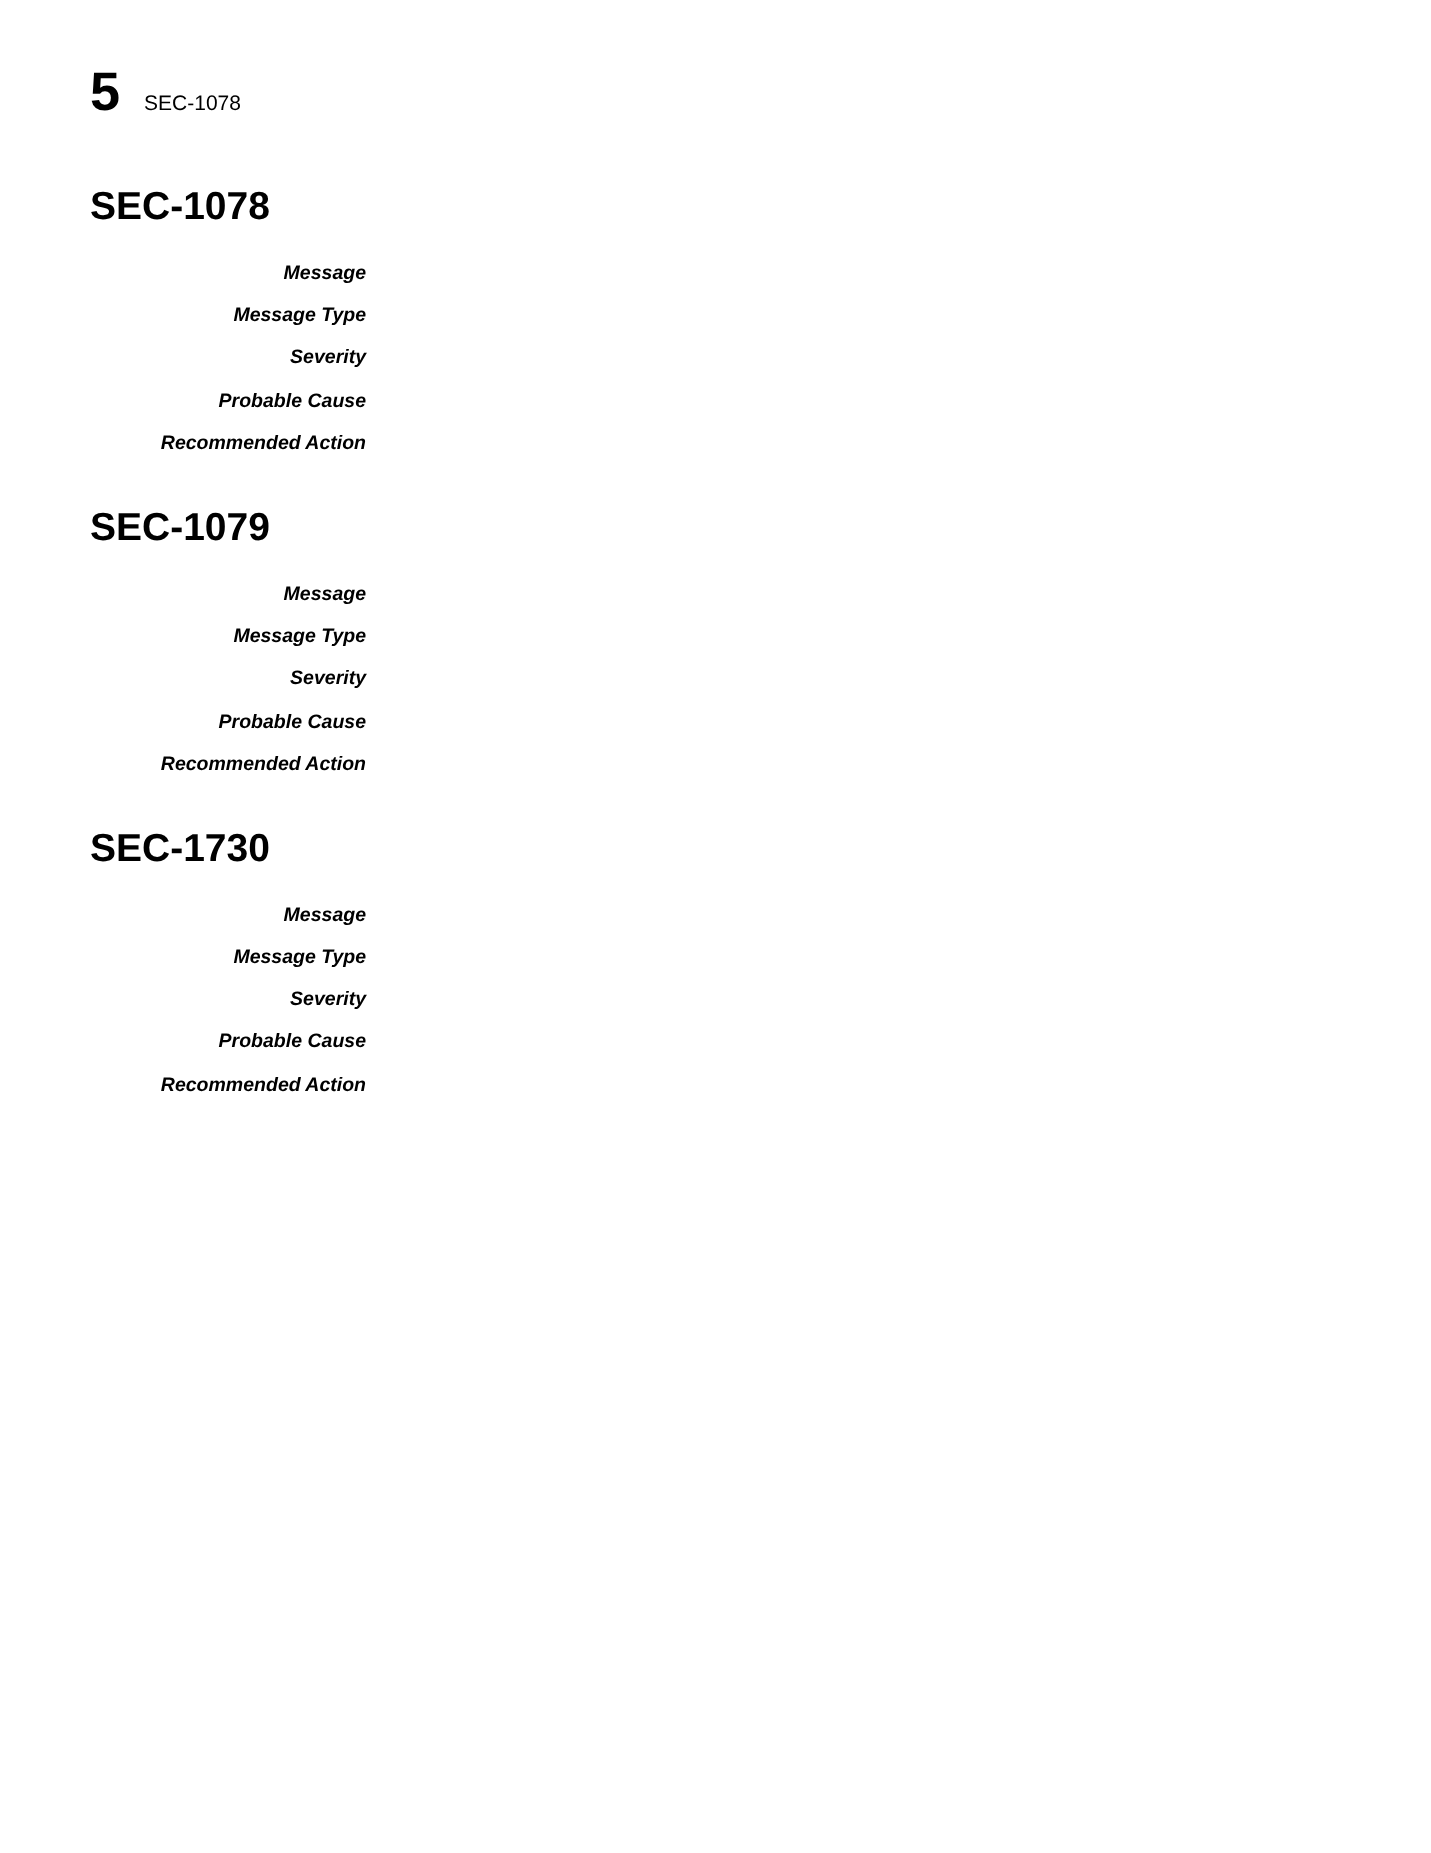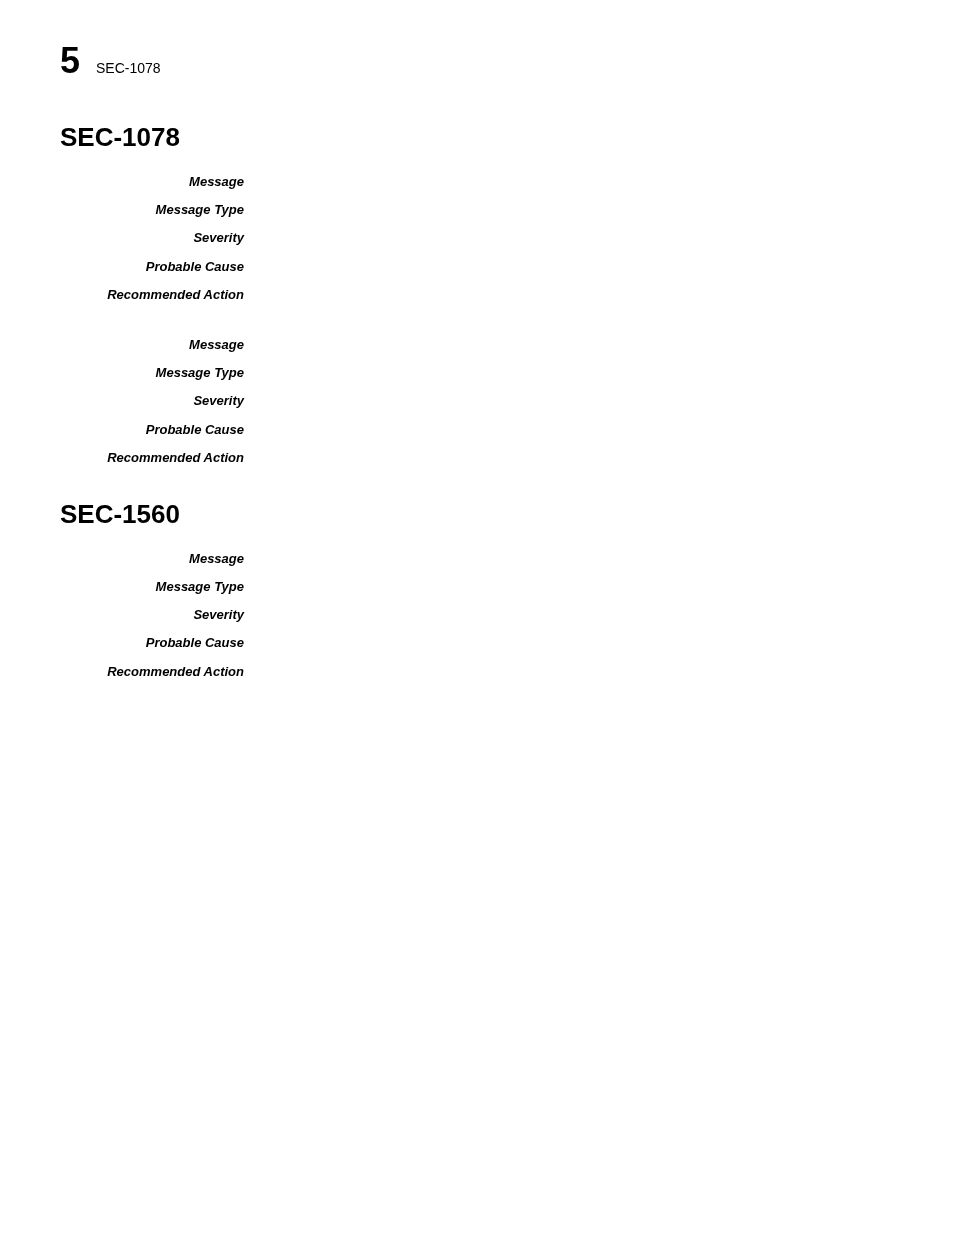--- a/index.html
+++ b/index.html
@@ -93,20 +93,21 @@
       <div class="field-row">
         <div class="field-label">Probable Cause</div>
         <div class="field-value"></div>
       </div>
       <div class="field-row">
         <div class="field-label">Recommended Action</div>
         <div class="field-value"></div>
       </div>
     </div>
     <div class="section">
+      <div class="section-title">SEC-1079</div>
       <div class="field-row">
         <div class="field-label">Message</div>
         <div class="field-value"></div>
       </div>
       <div class="field-row">
         <div class="field-label">Message Type</div>
         <div class="field-value"></div>
       </div>
       <div class="field-row">
         <div class="field-label">Severity</div>
@@ -115,21 +116,21 @@
       <div class="field-row">
         <div class="field-label">Probable Cause</div>
         <div class="field-value"></div>
       </div>
       <div class="field-row">
         <div class="field-label">Recommended Action</div>
         <div class="field-value"></div>
       </div>
     </div>
     <div class="section">
-      <div class="section-title">SEC-1560</div>
+      <div class="section-title">SEC-1730</div>
       <div class="field-row">
         <div class="field-label">Message</div>
         <div class="field-value"></div>
       </div>
       <div class="field-row">
         <div class="field-label">Message Type</div>
         <div class="field-value"></div>
       </div>
       <div class="field-row">
         <div class="field-label">Severity</div>

